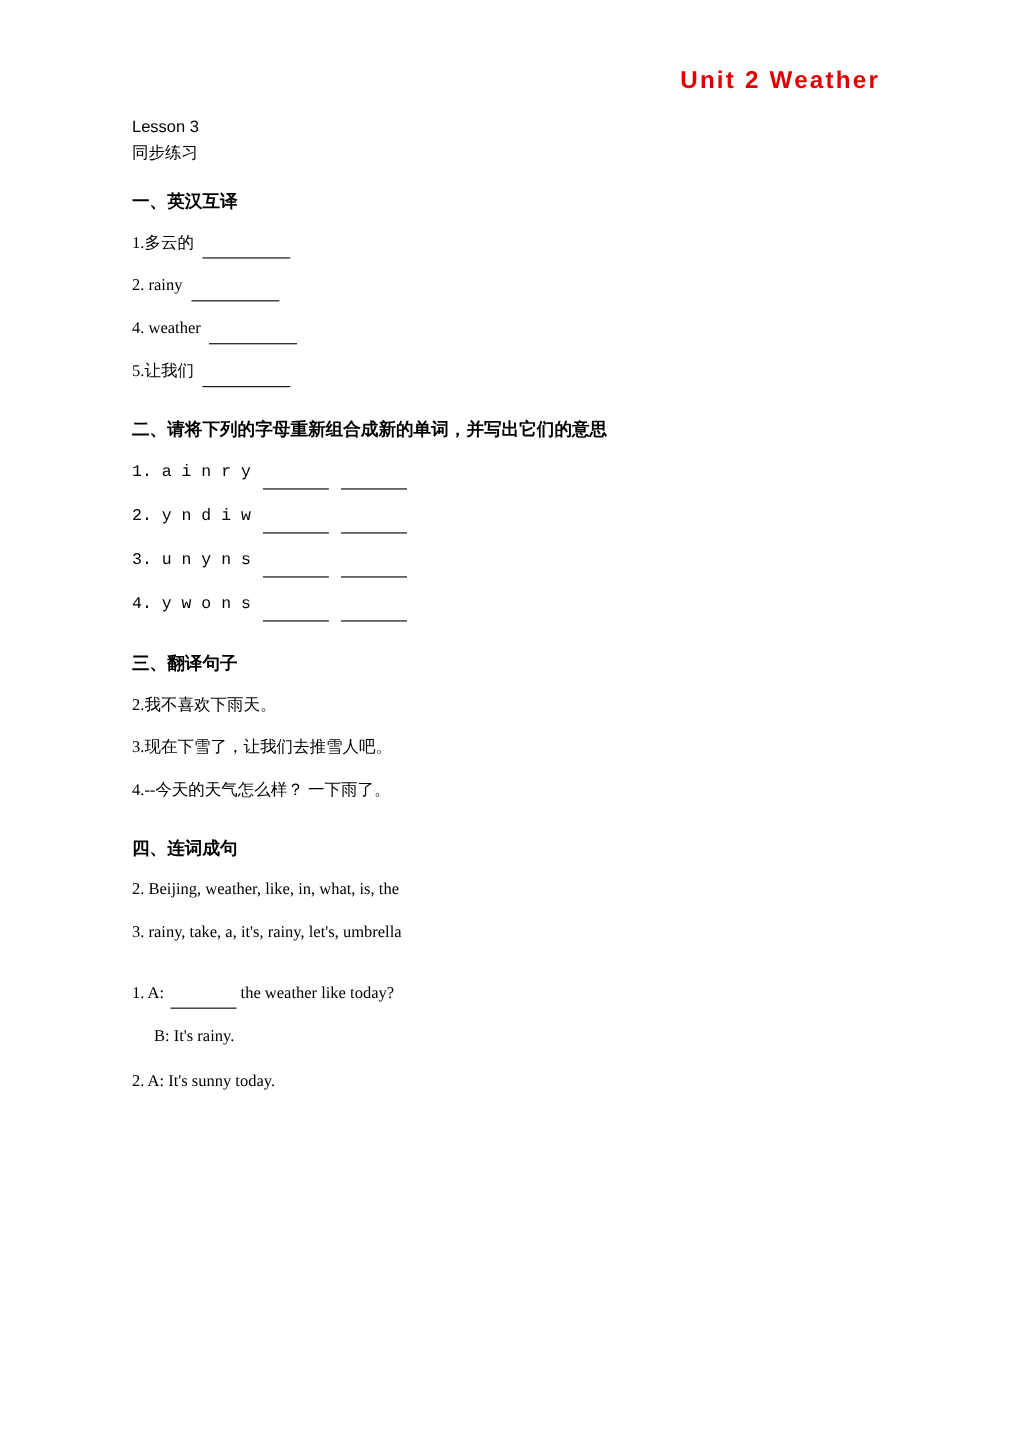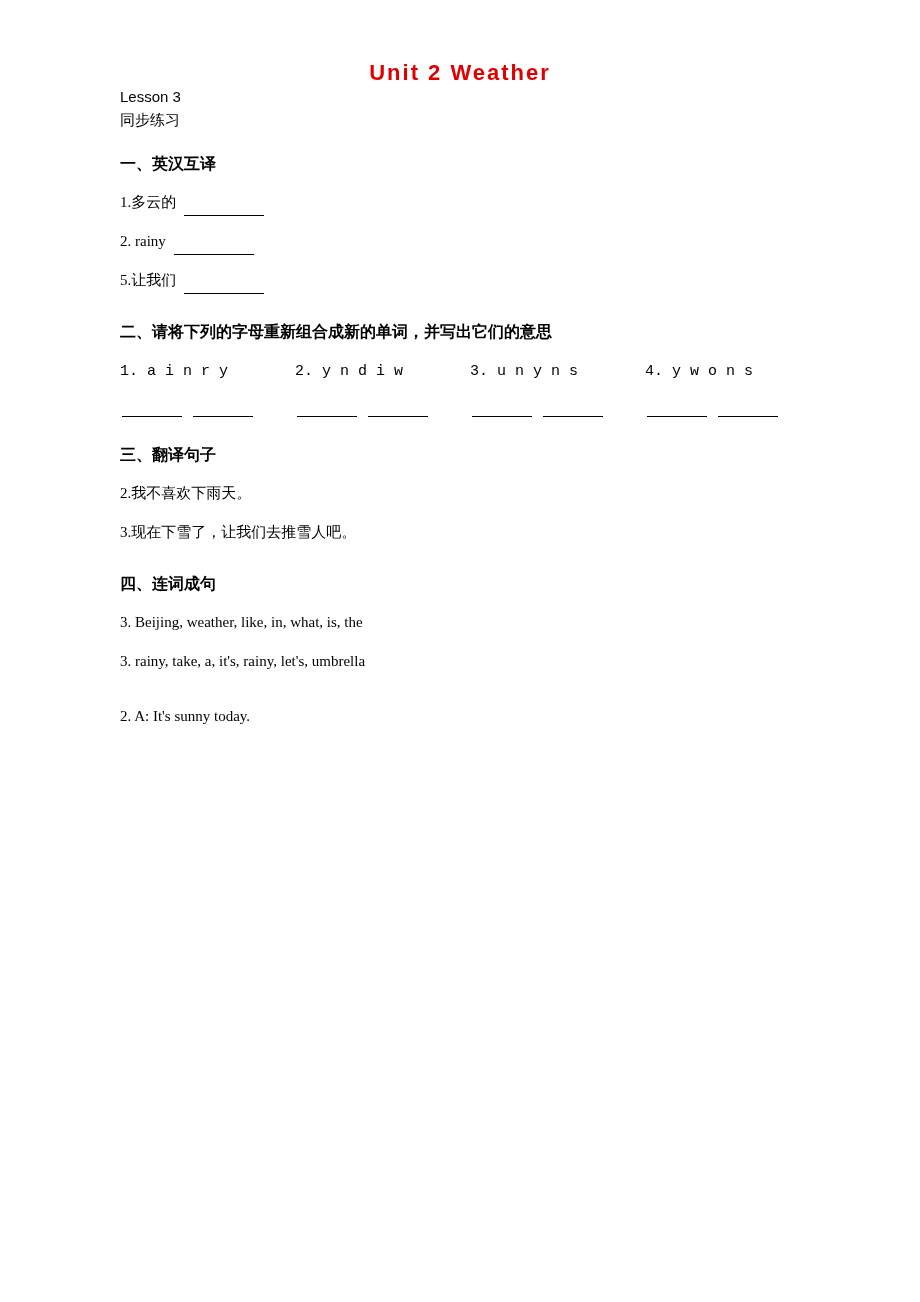--- a/index.html
+++ b/index.html
@@ -10,27 +10,27 @@
     body {
       background: #fff;
       font-family: "SimSun", "宋体", serif;
       font-size: 15px;
       color: #000;
       width: 920px;
       min-height: 1302px;
       padding: 60px 120px 60px 120px;
     }
     .page-title {
-      text-align: center;
+      text-align: right;
       font-size: 22px;
       font-weight: bold;
       color: #e00000;
       font-family: Arial, sans-serif;
       letter-spacing: 2px;
-      margin-bottom: 2px;
+      margin-bottom: 21px;
     }
     .subtitle {
       text-align: left;
       font-size: 15px;
       font-family: Arial, sans-serif;
       margin-bottom: 6px;
     }
     .subtitle2 {
       font-size: 15px;
       margin-bottom: 24px;
@@ -60,21 +60,21 @@
     .blank-short {
       display: inline-block;
       border-bottom: 1px solid #000;
       min-width: 60px;
       height: 16px;
       vertical-align: bottom;
       margin-left: 2px;
     }
     .section2-grid {
       display: grid;
-      grid-template-columns: 1fr 1fr 1fr 1fr;
+      grid-template-columns: 1fr;
       gap: 10px 20px;
       margin-bottom: 6px;
     }
     .section2-item {
       font-size: 15px;
       line-height: 2;
       font-family: "Courier New", Courier, monospace;
     }
     .section5-item {
       margin-bottom: 14px;
@@ -91,20 +91,24 @@
 <div class="subtitle2">同步练习</div>
 
 <div class="section">
   <div class="section-title">一、英汉互译</div>
   <div class="line">
     <span>1.多云的</span>
     <span class="blank"></span>
   </div>
   <div class="line">
     <span>2. rainy</span>
+    <span class="blank"></span>
+  </div>
+  <div class="line">
+    <span>4. weather</span>
     <span class="blank"></span>
   </div>
   <div class="line">
     <span>5.让我们</span>
     <span class="blank"></span>
   </div>
 </div>
 
 <div class="section">
   <div class="section-title">二、请将下列的字母重新组合成新的单词，并写出它们的意思</div>
@@ -135,27 +139,38 @@
       <span class="blank-short"></span>
       <span class="blank-short"></span>
     </div>
   </div>
 </div>
 
 <div class="section">
   <div class="section-title">三、翻译句子</div>
   <div class="line">2.我不喜欢下雨天。</div>
   <div class="line">3.现在下雪了，让我们去推雪人吧。</div>
+  <div class="line">4.--今天的天气怎么样？  一下雨了。</div>
 </div>
 
 <div class="section">
   <div class="section-title">四、连词成句</div>
-  <div class="line">3. Beijing, weather, like, in, what, is, the</div>
+  <div class="line">2. Beijing, weather, like, in, what, is, the</div>
   <div class="line">3. rainy, take, a, it's, rainy, let's, umbrella</div>
 </div>
 
 <div class="section">
+  <div class="section5-item">
+    <div class="line">
+      <span>1. A:</span>
+      <span class="blank-short"></span>
+      <span> the weather like today?</span>
+    </div>
+    <div class="line indent">
+      <span>B: It's rainy.</span>
+    </div>
+  </div>
   <div class="section5-item">
     <div class="line">
       <span>2. A: It's sunny today.</span>
     </div>
   </div>
 </div>
 
 </body></html>

